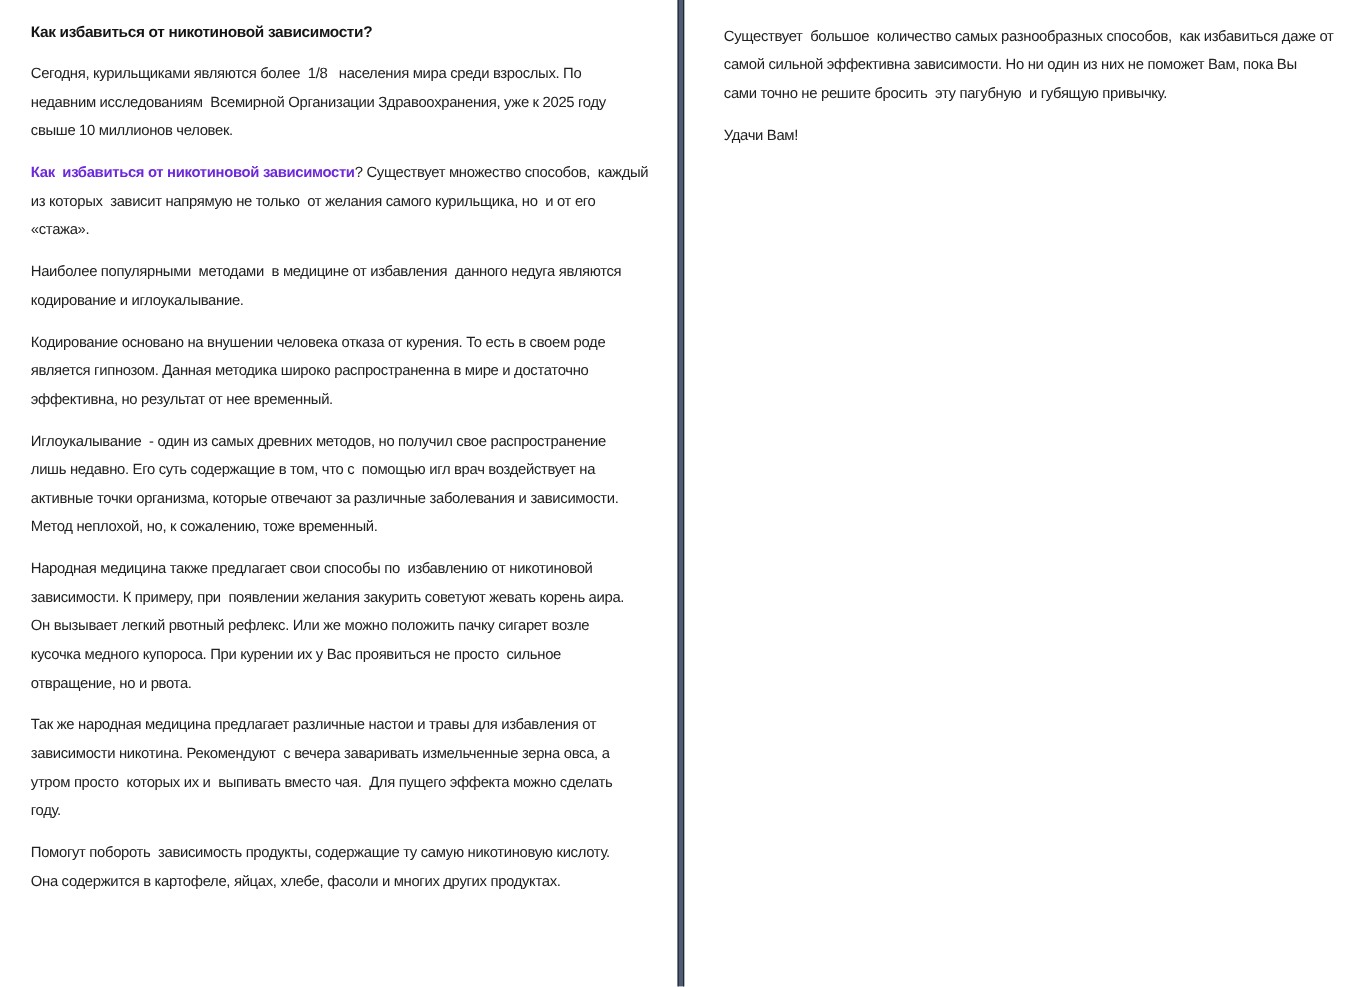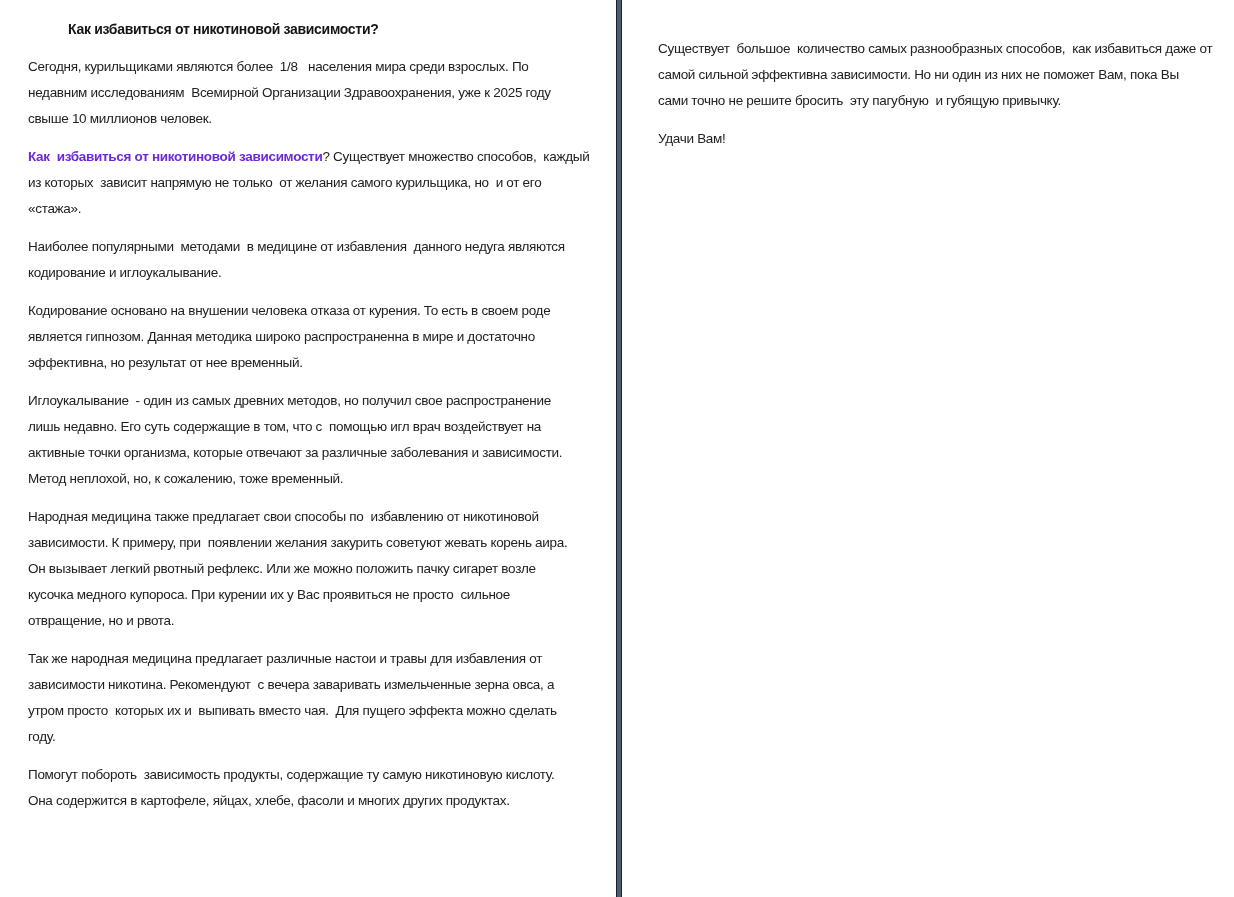--- a/index.html
+++ b/index.html
@@ -24,21 +24,21 @@
     top: 0;
   }
   .col-left {
     left: 28px;
     width: 586px;
     padding-top: 16px;
   }
   .col-right {
     left: 658px;
     width: 566px;
-    padding-top: 36px;
+    padding-top: 20px;
   }
   .doc-title {
     font-weight: 700;
     font-size: 14px;
     color: #141414;
     margin: 0 0 12px 0;
     white-space: pre;
   }
   .para {
     margin: 0 0 12px 0;
@@ -60,21 +60,21 @@
     border-left: 1px solid #1a2230;
     border-right: 1px solid #1a2230;
   }
 </style>
 </head>
 <body>
 
 <div class="page" style="background: rgb(255, 255, 255); color: rgb(33, 33, 33);">
 
   <div class="col col-left">
-    <div class="doc-title" style="color: rgb(20, 20, 20); margin-left: 40px;">Как избавиться от никотиновой зависимости?</div>
+    <div class="doc-title" style="color: rgb(20, 20, 20);">Как избавиться от никотиновой зависимости?</div>
     <div id="left-paras">
         <div class="para">
           <div class="line">Сегодня, курильщиками являются более  1/8   населения мира среди взрослых. По</div>
           <div class="line">недавним исследованиям  Всемирной Организации Здравоохранения, уже к 2025 году</div>
           <div class="line">свыше 10 миллионов человек.</div>
         </div>
         <div class="para">
           <div class="line"><span class="bold-run">Как  избавиться от никотиновой зависимости</span>? Существует множество способов,  каждый</div>
           <div class="line">из которых  зависит напрямую не только  от желания самого курильщика, но  и от его</div>
           <div class="line">«стажа».</div>

